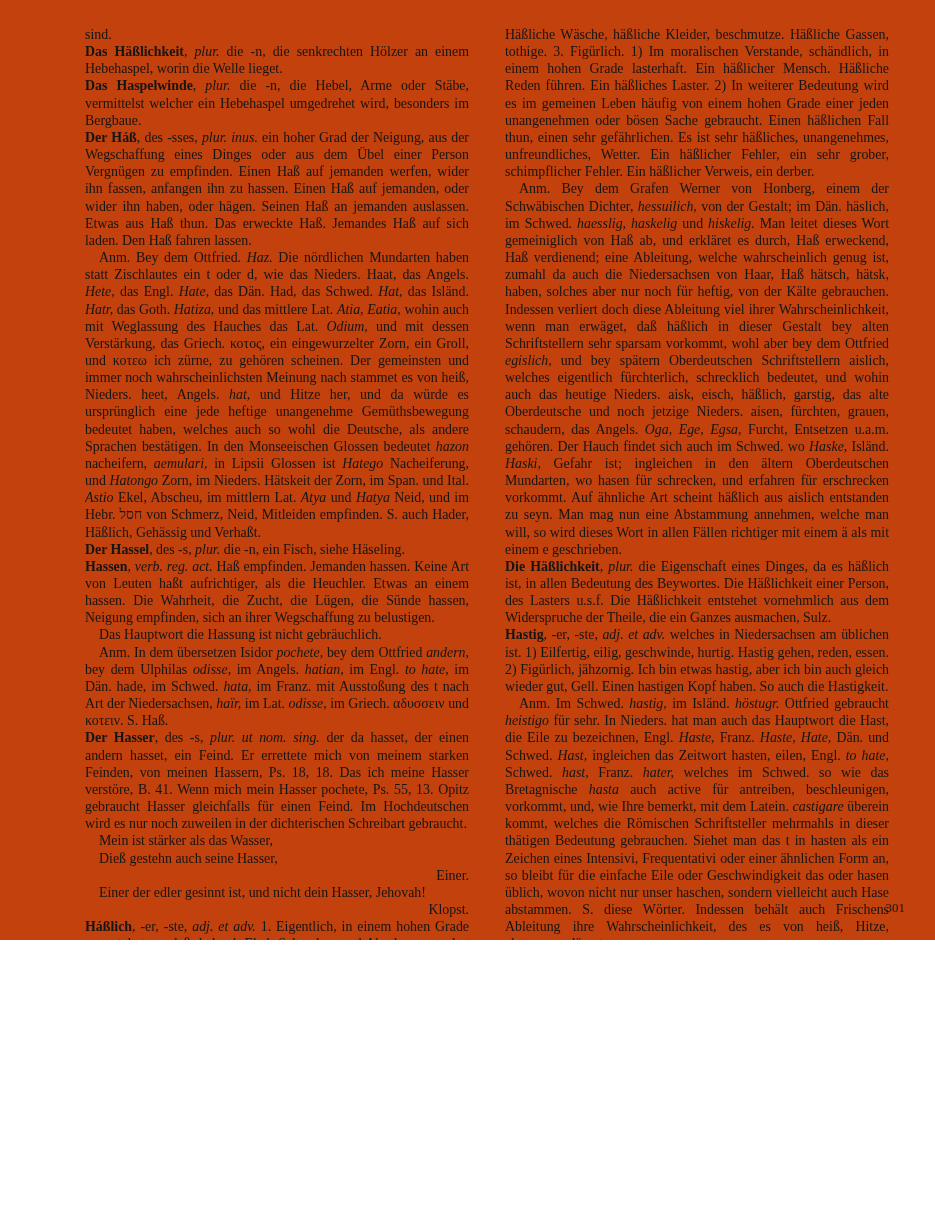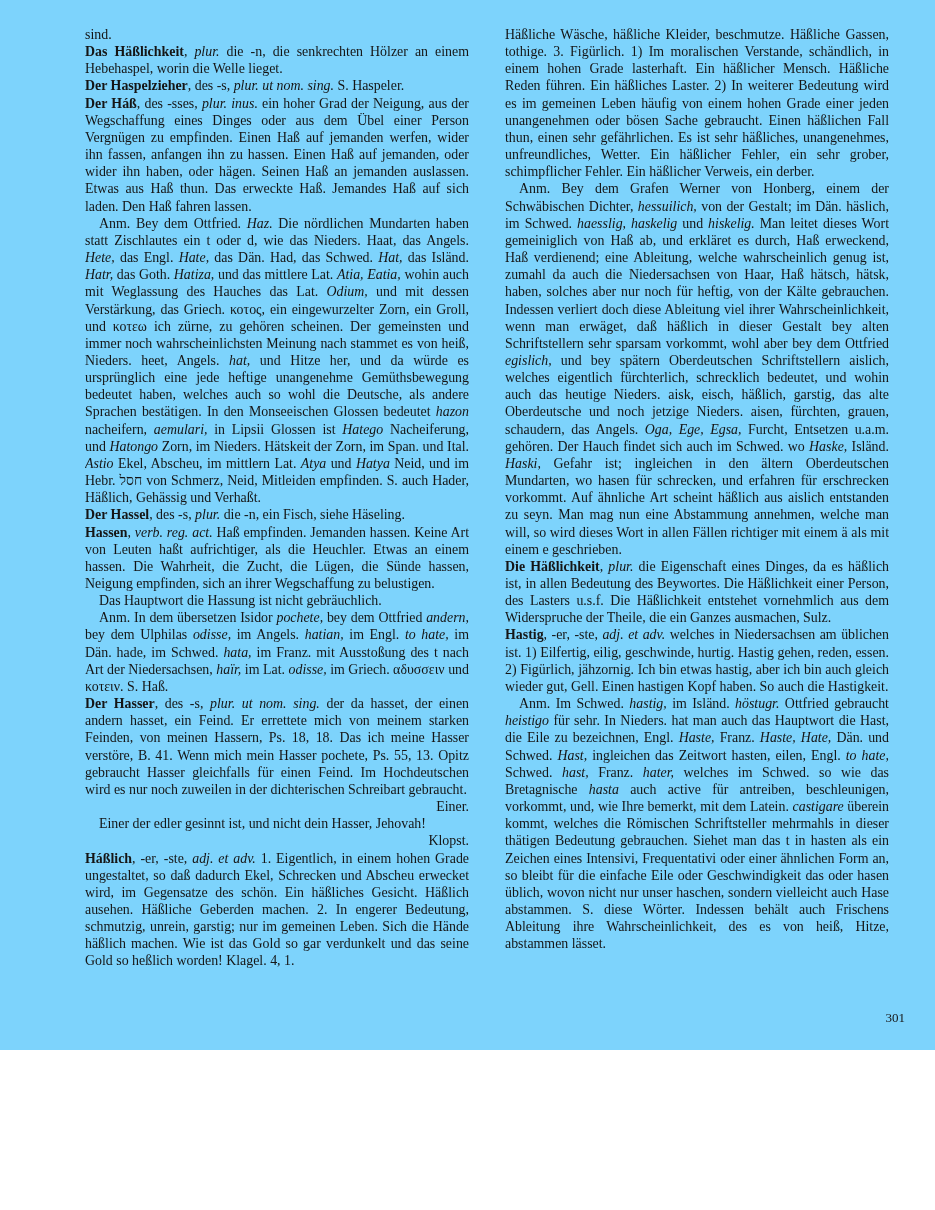--- a/index.html
+++ b/index.html
@@ -1,20 +1,20 @@
 <!DOCTYPE html>
 <html><head>
 <meta charset="utf-8">
 <style>
   html, body { margin: 0; padding: 0; background: #ffffff; }
   .page {
     position: relative;
     width: 935px;
-    height: 1050px;
-    background: #7dd3fc;
+    height: 940px;
+    background: #c2410c;
     color: #151515;
     font-family: "Liberation Serif", "DejaVu Serif", serif;
     overflow: hidden;
   }
   .col {
     position: absolute;
     top: 26px;
     width: 384px;
     font-size: 13.9px;
     line-height: 17.15px;
@@ -38,28 +38,30 @@
     color: #151515;
   }
 </style>
 </head>
 <body>
 
 <div class="page">
   <div class="col col-left">
       <p class="para body">sind.</p>
       <p class="para body"><b>Das Häßlichkeit</b>, <i>plur.</i> die -n, die senkrechten Hölzer an einem Hebehaspel, worin die Welle lieget.</p>
-      <p class="para body"><b>Der Haspelzieher</b>, des -s, <i>plur. ut nom. sing.</i> S. Haspeler.</p>
+      <p class="para body"><b>Das Haspelwinde</b>, <i>plur.</i> die -n, die Hebel, Arme oder Stäbe, vermittelst welcher ein Hebehaspel umgedrehet wird, besonders im Bergbaue.</p>
       <p class="para body"><b>Der Háß</b>, des -sses, <i>plur. inus.</i> ein hoher Grad der Neigung, aus der Wegschaffung eines Dinges oder aus dem Übel einer Person Vergnügen zu empfinden. Einen Haß auf jemanden werfen, wider ihn fassen, anfangen ihn zu hassen. Einen Haß auf jemanden, oder wider ihn haben, oder hägen. Seinen Haß an jemanden auslassen. Etwas aus Haß thun. Das erweckte Haß. Jemandes Haß auf sich laden. Den Haß fahren lassen.</p>
       <p class="para indent">Anm. Bey dem Ottfried. <i>Haz.</i> Die nördlichen Mundarten haben statt Zischlautes ein t oder d, wie das Nieders. Haat, das Angels. <i>Hete,</i> das Engl. <i>Hate,</i> das Dän. Had, das Schwed. <i>Hat,</i> das Isländ. <i>Hatr,</i> das Goth. <i>Hatiza,</i> und das mittlere Lat. <i>Atia, Eatia,</i> wohin auch mit Weglassung des Hauches das Lat. <i>Odium,</i> und mit dessen Verstärkung, das Griech. κοτος, ein eingewurzelter Zorn, ein Groll, und κοτεω ich zürne, zu gehören scheinen. Der gemeinsten und immer noch wahrscheinlichsten Meinung nach stammet es von heiß, Nieders. heet, Angels. <i>hat,</i> und Hitze her, und da würde es ursprünglich eine jede heftige unangenehme Gemüthsbewegung bedeutet haben, welches auch so wohl die Deutsche, als andere Sprachen bestätigen. In den Monseeischen Glossen bedeutet <i>hazon</i> nacheifern, <i>aemulari,</i> in Lipsii Glossen ist <i>Hatego</i> Nacheiferung, und <i>Hatongo</i> Zorn, im Nieders. Hätskeit der Zorn, im Span. und Ital. <i>Astio</i> Ekel, Abscheu, im mittlern Lat. <i>Atya</i> und <i>Hatya</i> Neid, und im Hebr. חסל von Schmerz, Neid, Mitleiden empfinden. S. auch Hader, Häßlich, Gehässig und Verhaßt.</p>
       <p class="para body"><b>Der Hassel</b>, des -s, <i>plur.</i> die -n, ein Fisch, siehe Häseling.</p>
       <p class="para body"><b>Hassen</b>, <i>verb. reg. act.</i> Haß empfinden. Jemanden hassen. Keine Art von Leuten haßt aufrichtiger, als die Heuchler. Etwas an einem hassen. Die Wahrheit, die Zucht, die Lügen, die Sünde hassen, Neigung empfinden, sich an ihrer Wegschaffung zu belustigen.</p>
       <p class="para indent">Das Hauptwort die Hassung ist nicht gebräuchlich.</p>
       <p class="para indent">Anm. In dem übersetzen Isidor <i>pochete,</i> bey dem Ottfried <i>andern,</i> bey dem Ulphilas <i>odisse,</i> im Angels. <i>hatian,</i> im Engl. <i>to hate,</i> im Dän. hade, im Schwed. <i>hata,</i> im Franz. mit Ausstoßung des t nach Art der Niedersachsen, <i>haïr,</i> im Lat. <i>odisse,</i> im Griech. αδυσσειν und κοτειν. S. Haß.</p>
       <p class="para body"><b>Der Hasser</b>, des -s, <i>plur. ut nom. sing.</i> der da hasset, der einen andern hasset, ein Feind. Er errettete mich von meinem starken Feinden, von meinen Hassern, Ps. 18, 18. Das ich meine Hasser verstöre, B. 41. Wenn mich mein Hasser pochete, Ps. 55, 13. Opitz gebraucht Hasser gleichfalls für einen Feind. Im Hochdeutschen wird es nur noch zuweilen in der dichterischen Schreibart gebraucht.</p>
+      <p class="para verse">Mein ist stärker als das Wasser,</p>
+      <p class="para verse">Dieß gestehn auch seine Hasser,</p>
       <p class="para attribution">Einer.</p>
       <p class="para verse">Einer der edler gesinnt ist, und nicht dein Hasser, Jehovah!</p>
       <p class="para attribution">Klopst.</p>
       <p class="para body"><b>Háßlich</b>, -er, -ste, <i>adj. et adv.</i> 1. Eigentlich, in einem hohen Grade ungestaltet, so daß dadurch Ekel, Schrecken und Abscheu erwecket wird, im Gegensatze des schön. Ein häßliches Gesicht. Häßlich ausehen. Häßliche Geberden machen. 2. In engerer Bedeutung, schmutzig, unrein, garstig; nur im gemeinen Leben. Sich die Hände häßlich machen. Wie ist das Gold so gar verdunkelt und das seine Gold so heßlich worden! Klagel. 4, 1.</p>
     </div>
   <div class="col col-right">
       <p class="para body">Häßliche Wäsche, häßliche Kleider, beschmutze. Häßliche Gassen, tothige. 3. Figürlich. 1) Im moralischen Verstande, schändlich, in einem hohen Grade lasterhaft. Ein häßlicher Mensch. Häßliche Reden führen. Ein häßliches Laster. 2) In weiterer Bedeutung wird es im gemeinen Leben häufig von einem hohen Grade einer jeden unangenehmen oder bösen Sache gebraucht. Einen häßlichen Fall thun, einen sehr gefährlichen. Es ist sehr häßliches, unangenehmes, unfreundliches, Wetter. Ein häßlicher Fehler, ein sehr grober, schimpflicher Fehler. Ein häßlicher Verweis, ein derber.</p>
       <p class="para indent">Anm. Bey dem Grafen Werner von Honberg, einem der Schwäbischen Dichter, <i>hessuilich,</i> von der Gestalt; im Dän. häslich, im Schwed. <i>haesslig, haskelig</i> und <i>hiskelig.</i> Man leitet dieses Wort gemeiniglich von Haß ab, und erkläret es durch, Haß erweckend, Haß verdienend; eine Ableitung, welche wahrscheinlich genug ist, zumahl da auch die Niedersachsen von Haar, Haß hätsch, hätsk, haben, solches aber nur noch für heftig, von der Kälte gebrauchen. Indessen verliert doch diese Ableitung viel ihrer Wahrscheinlichkeit, wenn man erwäget, daß häßlich in dieser Gestalt bey alten Schriftstellern sehr sparsam vorkommt, wohl aber bey dem Ottfried <i>egislich,</i> und bey spätern Oberdeutschen Schriftstellern aislich, welches eigentlich fürchterlich, schrecklich bedeutet, und wohin auch das heutige Nieders. aisk, eisch, häßlich, garstig, das alte Oberdeutsche und noch jetzige Nieders. aisen, fürchten, grauen, schaudern, das Angels. <i>Oga, Ege, Egsa,</i> Furcht, Entsetzen u.a.m. gehören. Der Hauch findet sich auch im Schwed. wo <i>Haske,</i> Isländ. <i>Haski,</i> Gefahr ist; ingleichen in den ältern Oberdeutschen Mundarten, wo hasen für schrecken, und erfahren für erschrecken vorkommt. Auf ähnliche Art scheint häßlich aus aislich entstanden zu seyn. Man mag nun eine Abstammung annehmen, welche man will, so wird dieses Wort in allen Fällen richtiger mit einem ä als mit einem e geschrieben.</p>
       <p class="para body"><b>Die Häßlichkeit</b>, <i>plur.</i> die Eigenschaft eines Dinges, da es häßlich ist, in allen Bedeutung des Beywortes. Die Häßlichkeit einer Person, des Lasters u.s.f. Die Häßlichkeit entstehet vornehmlich aus dem Widerspruche der Theile, die ein Ganzes ausmachen, Sulz.</p>
       <p class="para body"><b>Hastig</b>, -er, -ste, <i>adj. et adv.</i> welches in Niedersachsen am üblichen ist. 1) Eilfertig, eilig, geschwinde, hurtig. Hastig gehen, reden, essen. 2) Figürlich, jähzornig. Ich bin etwas hastig, aber ich bin auch gleich wieder gut, Gell. Einen hastigen Kopf haben. So auch die Hastigkeit.</p>

